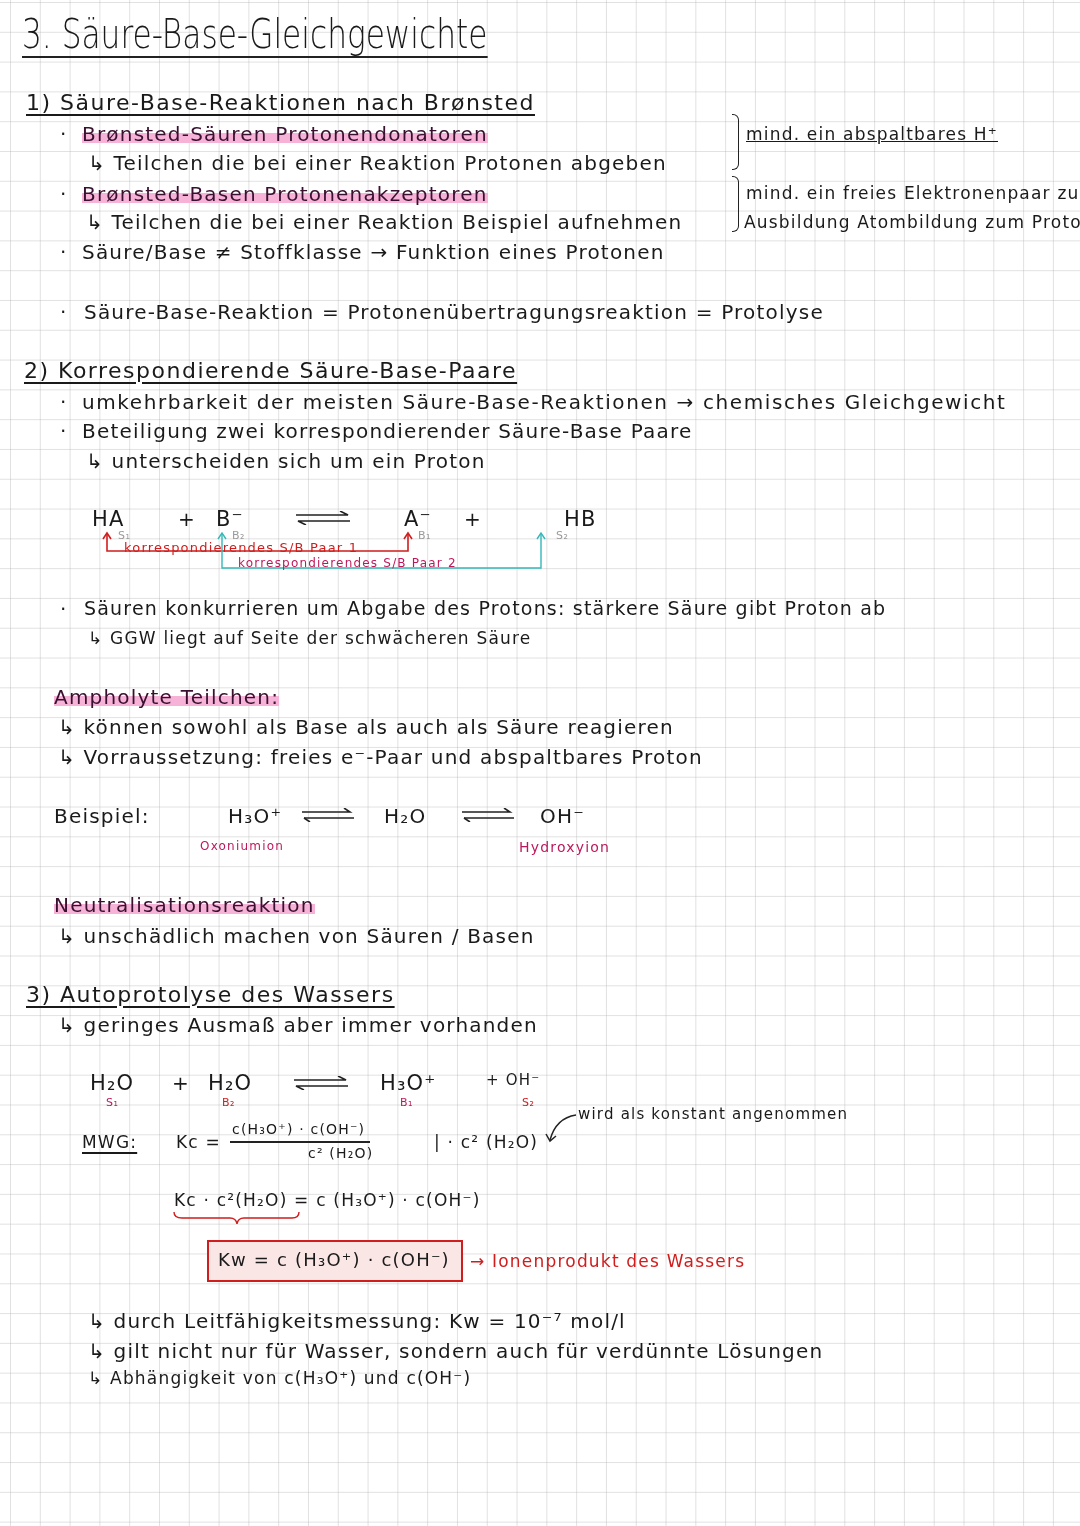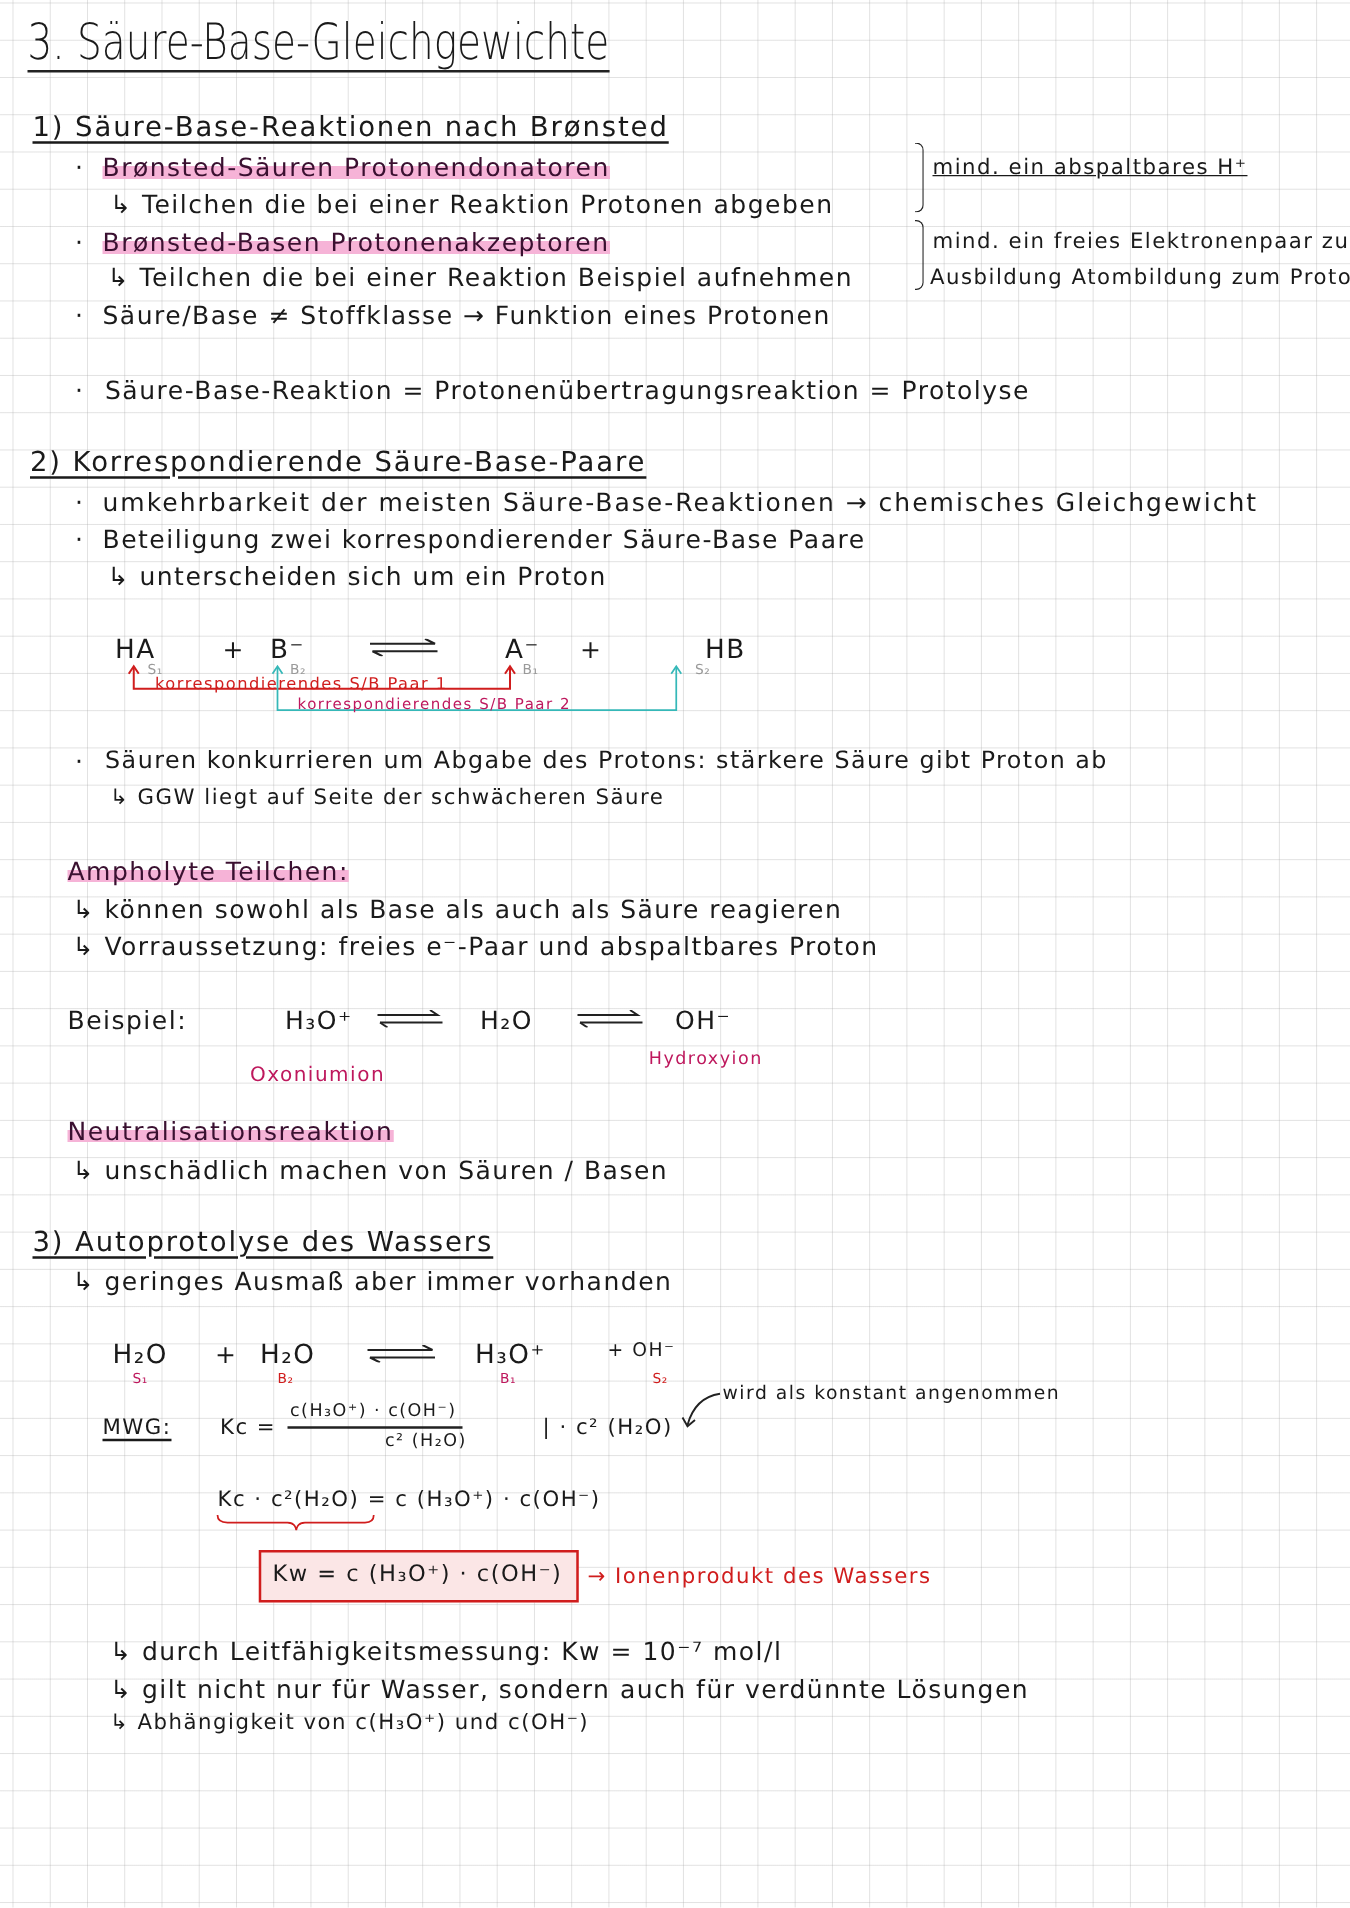--- a/index.html
+++ b/index.html
@@ -105,21 +105,21 @@
     <path d="M2 4 H50 L44 0" stroke="#222" stroke-width="1.6" fill="none"></path>
     <path d="M4 10 L10 14" stroke="#222" stroke-width="1.6"></path>
   </svg>
 <div class="t" style="left:384px;top:806px;">H₂O</div>
 <svg class="arrow-eq" style="left:460px;top:808px;width:56px;" viewBox="0 0 56 14">
     <path d="M4 10 H54" stroke="#222" stroke-width="1.6"></path>
     <path d="M2 4 H50 L44 0" stroke="#222" stroke-width="1.6" fill="none"></path>
     <path d="M4 10 L10 14" stroke="#222" stroke-width="1.6"></path>
   </svg>
 <div class="t" style="left:540px;top:806px;">OH⁻</div>
-<div class="t teal" style="left:200px;top:840px;font-size:16px;margin-top:12px;">Oxoniumion</div>
+<div class="t teal" style="left:200px;top:840px;font-size:12px;">Oxoniumion</div>
 <div class="t teal" style="left:519px;top:840px;font-size:14px;">Hydroxyion</div>
 
 <div class="t hl" style="left:54px;top:895px;color:#3a1030;">Neutralisationsreaktion</div>
 <div class="t" style="left:58px;top:926px;">↳ unschädlich machen von Säuren / Basen</div>
 
 <div class="t h u" style="left:26px;top:984px;">3) Autoprotolyse des Wassers</div>
 <div class="t" style="left:58px;top:1015px;">↳ geringes Ausmaß aber immer vorhanden</div>
 
 <div class="t" style="left:90px;top:1073px;font-size:21px;">H₂O</div>
 <div class="t" style="left:172px;top:1073px;">+</div>

